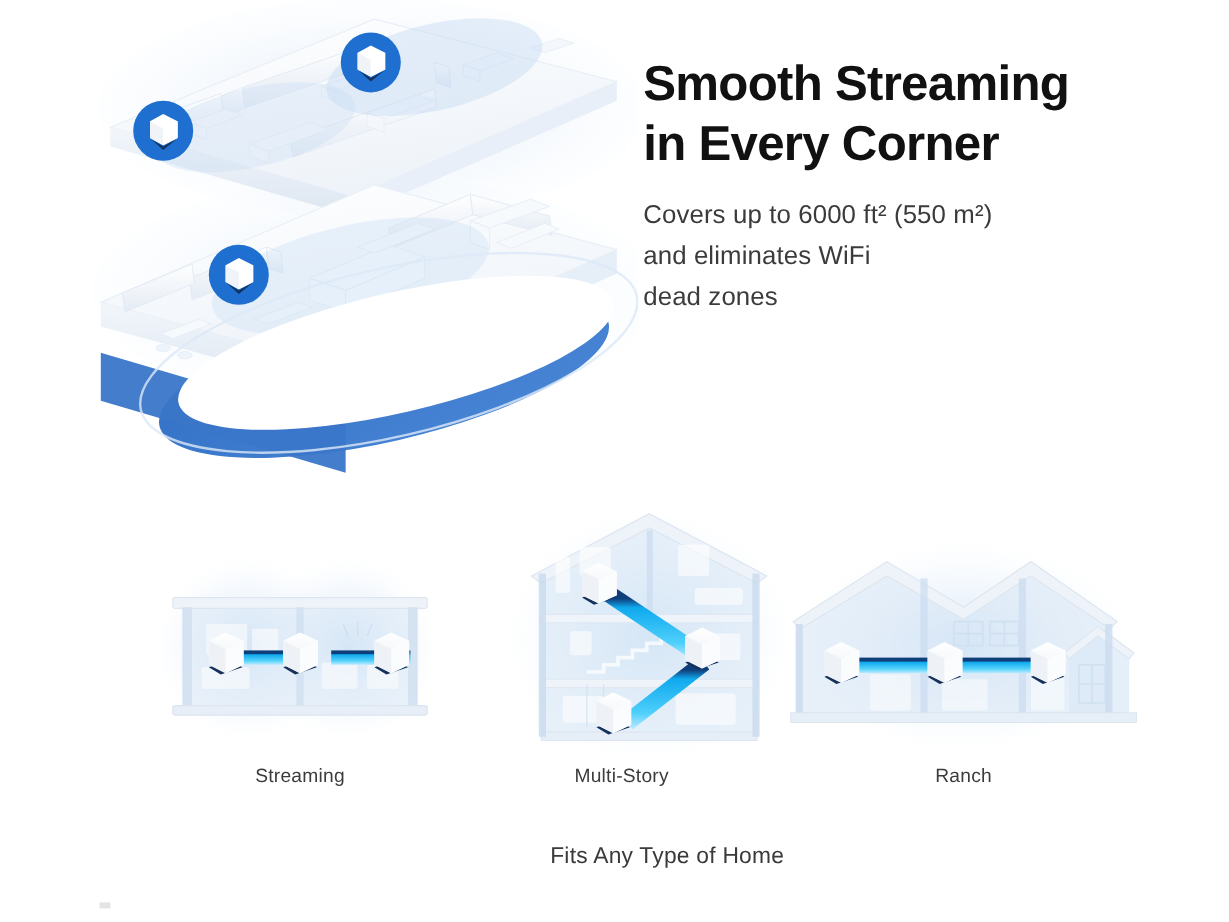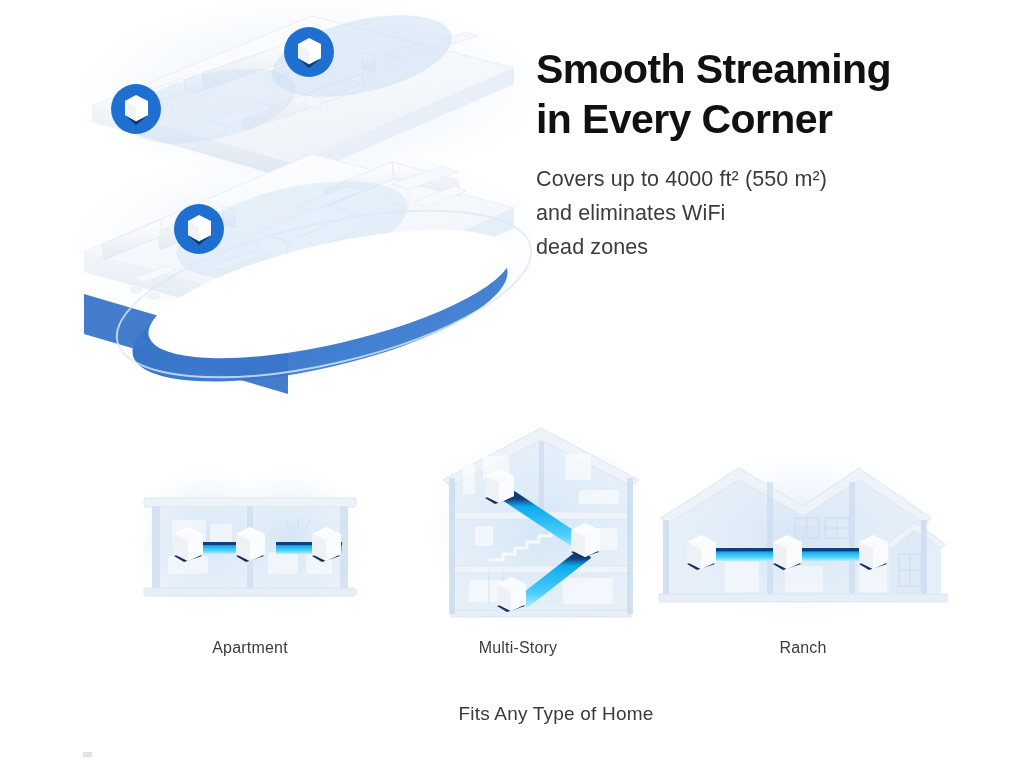--- a/index.html
+++ b/index.html
@@ -186,21 +186,21 @@
           <path d="M137,233 L149,227 L149,241 L137,247 Z" fill="#ffffff"></path>
           <path d="M127,242 L137,248 L148,242 L137,251 Z" fill="#16325c"></path>
         </g>
       </g>
     </svg>
   </div>
 
   <div class="hero-text">
     <h1 class="hero-title">Smooth Streaming
 in Every Corner</h1>
-    <p class="hero-sub">Covers up to 4000 ft² (550 m²)
+    <p class="hero-sub">Covers up to 6000 ft² (550 m²)
 and eliminates WiFi
 dead zones</p>
   </div>
 
   <div class="house-row">
 
     <div class="house-cell cell-apartment">
       <svg width="300" height="230" viewBox="0 0 300 230" xmlns="http://www.w3.org/2000/svg">
         <defs>
           <radialGradient id="glowA" cx="0.5" cy="0.5" r="0.5">
@@ -413,20 +413,20 @@
         <g>
           <path d="M206,144 L216,150 L234,144 L224,138 Z" fill="#16325c"></path>
           <path d="M206,122 L220,115 L235,122 L235,142 L220,149 L206,142 Z" fill="url(#cubeFR)"></path>
           <path d="M206,122 L220,129 L220,149 L206,142 Z" fill="#eef2f7"></path>
           <path d="M220,129 L235,122 L235,142 L220,149 Z" fill="#fbfcfe"></path>
         </g>
       </svg>
     </div>
   </div>
 
-  <div class="house-label lbl-apartment">Apartment</div>
+  <div class="house-label lbl-apartment">Streaming</div>
   <div class="house-label lbl-multi">Multi-Story</div>
   <div class="house-label lbl-ranch">Ranch</div>
 
   <div class="footer-caption">Fits Any Type of Home</div>
 
   <div class="corner-mark"></div>
 </div>
 
 </body></html>

